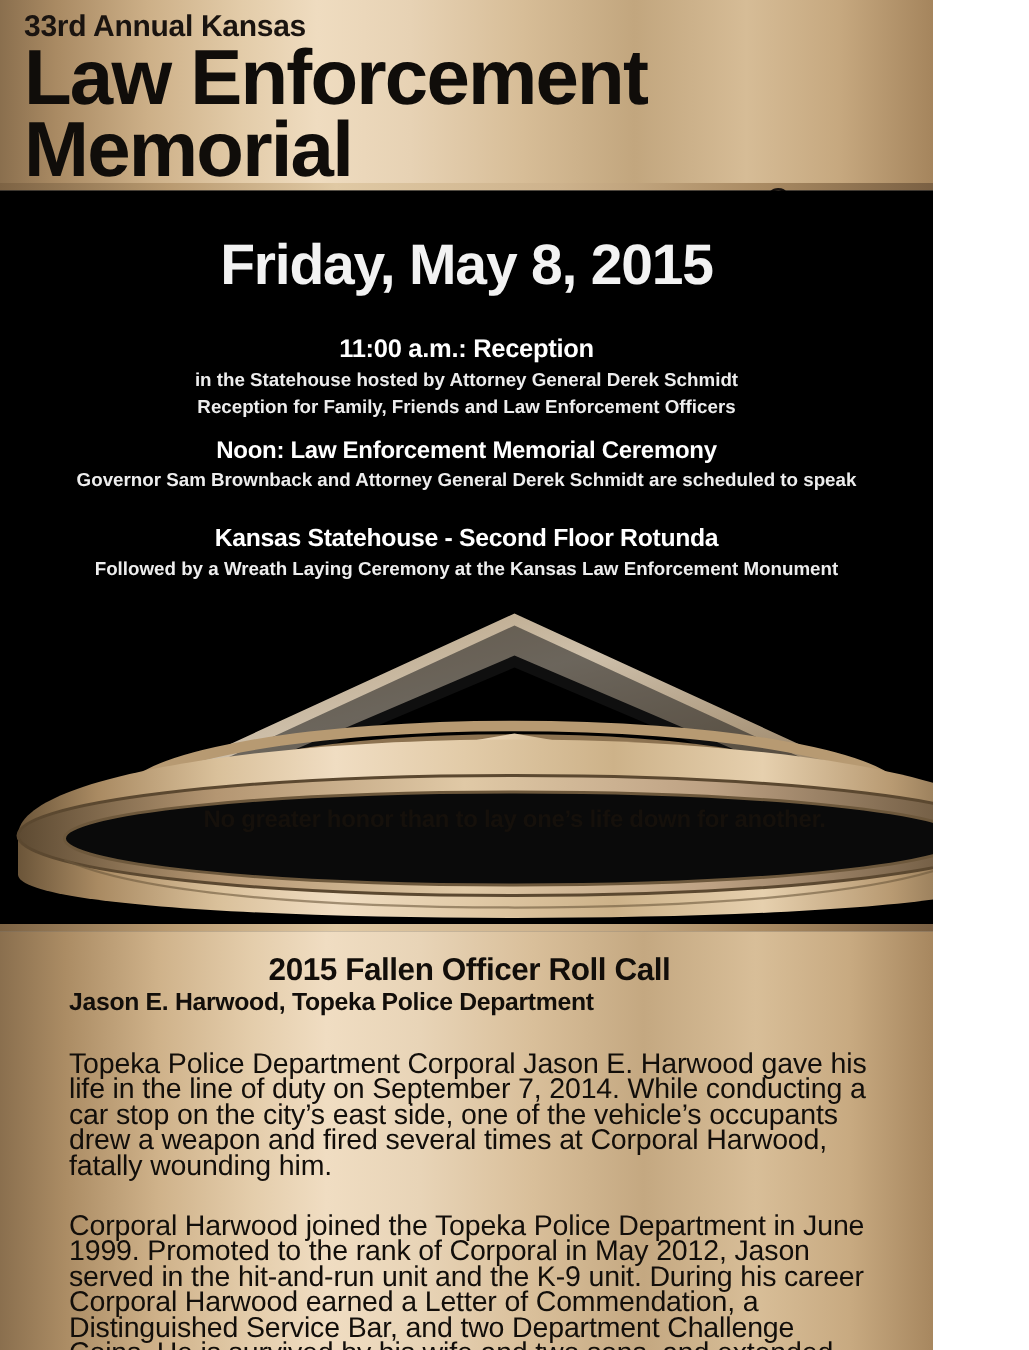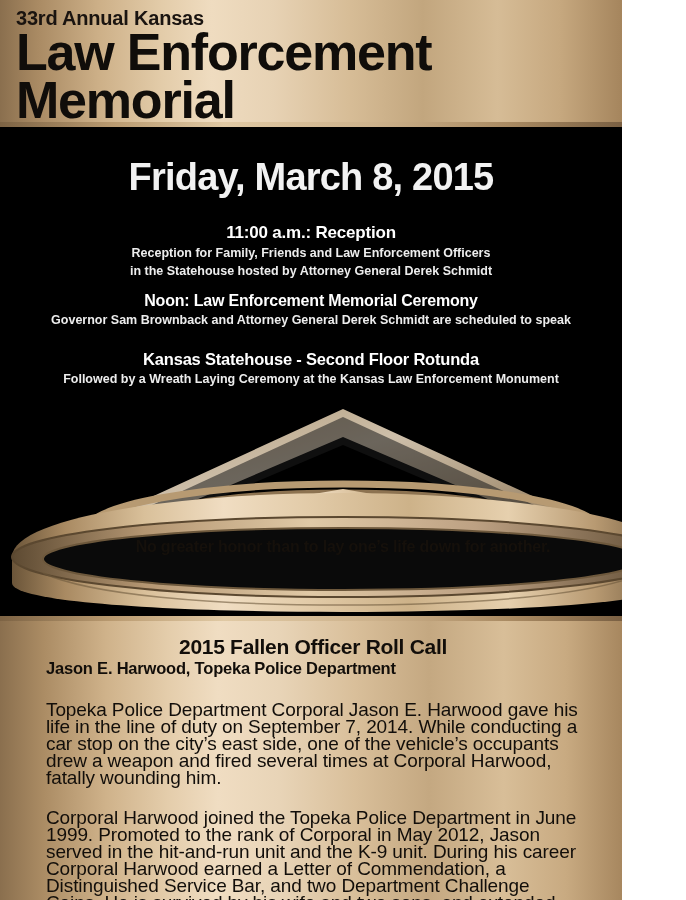--- a/index.html
+++ b/index.html
@@ -169,25 +169,25 @@
 
   <div class="header">
     <div class="hdr-line1">33rd Annual Kansas</div>
     <div class="hdr-line2">Law Enforcement Memorial</div>
     <div class="hdr-line3">Ceremony</div>
   </div>
 
   <div class="rule"></div>
 
   <div class="black-body">
-    <div class="date-title">Friday, March 8, 2015</div>
+    <div class="date-title">Friday, May 8, 2015</div>
 
     <div class="blk-1">11:00 a.m.:  Reception</div>
+    <div class="blk-sub">in the Statehouse hosted by Attorney General Derek Schmidt</div>
     <div class="blk-sub">Reception for Family, Friends and Law Enforcement Officers</div>
-    <div class="blk-sub">in the Statehouse hosted by Attorney General Derek Schmidt</div>
 
     <div class="blk-2">Noon: Law Enforcement Memorial Ceremony</div>
     <div class="blk-sub">Governor Sam Brownback and Attorney General Derek Schmidt are scheduled to speak</div>
 
     <div class="blk-3">Kansas Statehouse - Second Floor Rotunda</div>
     <div class="blk-sub">Followed by a Wreath Laying Ceremony at the Kansas Law Enforcement Monument</div>
 
     <div class="monument">
       <svg width="686" height="215" viewBox="0 0 686 215" xmlns="http://www.w3.org/2000/svg">
         <defs>

